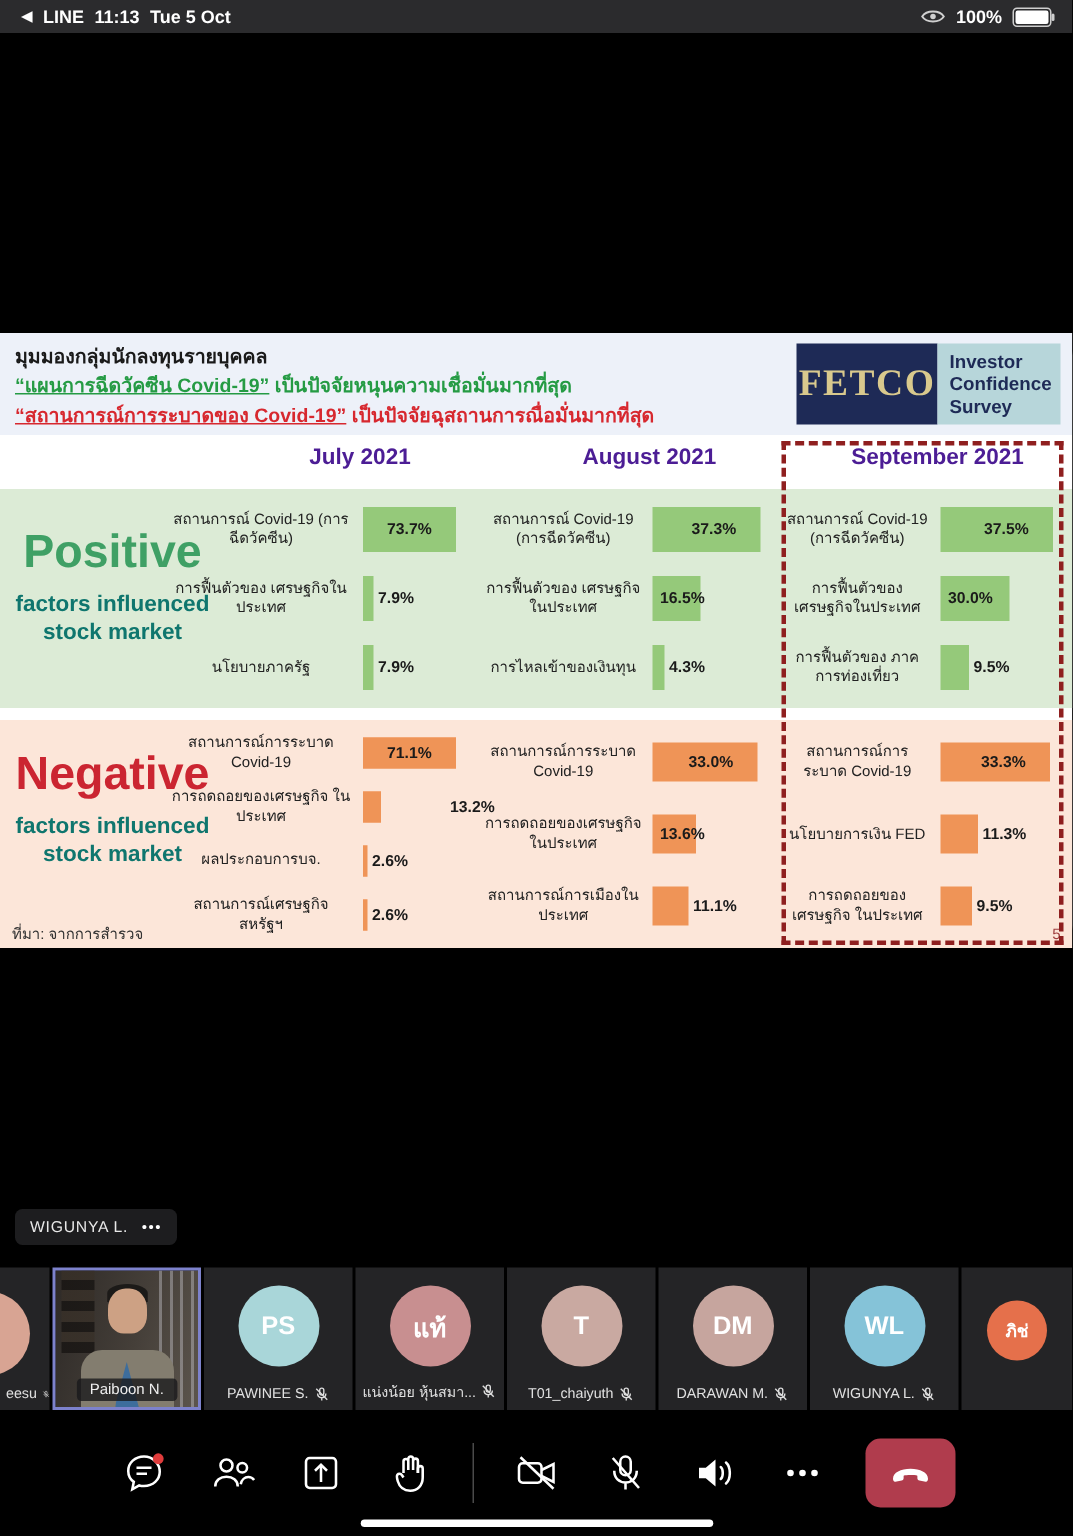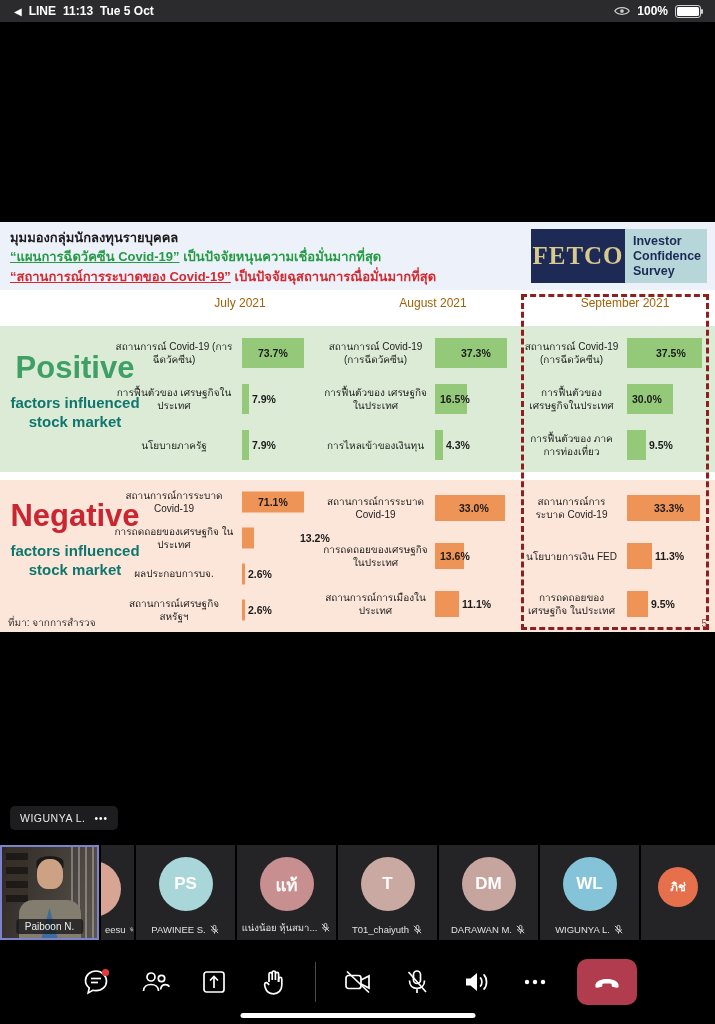--- a/index.html
+++ b/index.html
@@ -25,21 +25,21 @@
   .sh-3{top:44px;font-size:13px;color:#d7282f;}
   .sh-2 .quoted,.sh-3 .quoted{text-decoration:underline;}
   .logo{position:absolute;top:7px;right:8px;display:flex;height:54px;}
   .logo-brand{background:#1e2a56;color:#d9c98d;width:94px;display:flex;align-items:center;
     justify-content:center;font-size:25px;font-weight:bold;letter-spacing:1px;
     font-family:"Liberation Serif","DejaVu Serif",serif;}
   .logo-tag{background:#b7d6da;color:#1e2a56;width:82px;box-sizing:border-box;
     padding:5px 0 0 8px;font-size:12.5px;font-weight:bold;line-height:1.2;}
 
   .month-row{position:absolute;top:68px;left:0;right:0;height:36px;background:#fff;}
-  .month{position:absolute;top:6px;font-size:12px;font-weight:normal;color:#a16207;text-align:center;}
+  .month{position:absolute;top:6px;font-size:15px;font-weight:bold;color:#4c1d95;text-align:center;}
   .month-0{left:150px;width:180px;}
   .month-1{left:345px;width:176px;}
   .month-2{left:537px;width:176px;}
 
   .band{position:absolute;left:0;right:0;}
   .band-pos{top:104px;height:146px;background:#dcebd6;}
   .band-neg{top:258px;height:152px;background:#fce6d9;}
   .band-title{position:absolute;left:0;width:150px;text-align:center;}
   .bt-main{font-size:31px;font-weight:bold;line-height:1.05;}
   .band-pos .bt-main{color:#3fa065;}
@@ -331,42 +331,42 @@
     <div class="slide-page">5</div>
   </div>
 
   <div class="stage-chip">
     <span class="nm">WIGUNYA L.</span>
     <span class="dots">•••</span>
   </div>
 
   <div class="strip">
 
+    <div class="tile t-part-left">
+      <div class="avatar" style="background: rgb(216, 164, 147);"></div>
+      <div class="tile-name">
+          <span>eesu</span>
+        <svg width="11" height="11" viewBox="0 0 24 24">
+            <rect x="9" y="3" width="6" height="10" rx="3" fill="none" stroke="#ddd" stroke-width="2"></rect>
+            <path d="M6 11c0 3.5 2.5 6 6 6s6-2.5 6-6M12 17v4" fill="none" stroke="#ddd" stroke-width="2"></path>
+            <line x1="4" y1="4" x2="20" y2="20" stroke="#ddd" stroke-width="2"></line>
+          </svg>
+      </div>
+    </div>
+
     <div class="tile t-std t-video">
       <div class="shelf"></div>
       <div class="blinds"></div>
       <div class="person-body"></div>
       <div class="person-shirt"></div>
       <div class="person-hair"></div>
       <div class="person-head"></div>
       <div class="video-name">Paiboon N.</div>
     </div>
 
-    <div class="tile t-part-left">
-      <div class="avatar" style="background: rgb(216, 164, 147);"></div>
-      <div class="tile-name">
-          <span>eesu</span>
-        <svg width="11" height="11" viewBox="0 0 24 24">
-            <rect x="9" y="3" width="6" height="10" rx="3" fill="none" stroke="#ddd" stroke-width="2"></rect>
-            <path d="M6 11c0 3.5 2.5 6 6 6s6-2.5 6-6M12 17v4" fill="none" stroke="#ddd" stroke-width="2"></path>
-            <line x1="4" y1="4" x2="20" y2="20" stroke="#ddd" stroke-width="2"></line>
-          </svg>
-      </div>
-    </div>
-
     <div class="tile t-std">
       <div class="avatar" style="background: rgb(169, 214, 217);">PS</div>
       <div class="tile-name">
           <span>PAWINEE S.</span>
         <svg width="11" height="11" viewBox="0 0 24 24">
             <rect x="9" y="3" width="6" height="10" rx="3" fill="none" stroke="#ddd" stroke-width="2"></rect>
             <path d="M6 11c0 3.5 2.5 6 6 6s6-2.5 6-6M12 17v4" fill="none" stroke="#ddd" stroke-width="2"></path>
             <line x1="4" y1="4" x2="20" y2="20" stroke="#ddd" stroke-width="2"></line>
           </svg>
       </div>

